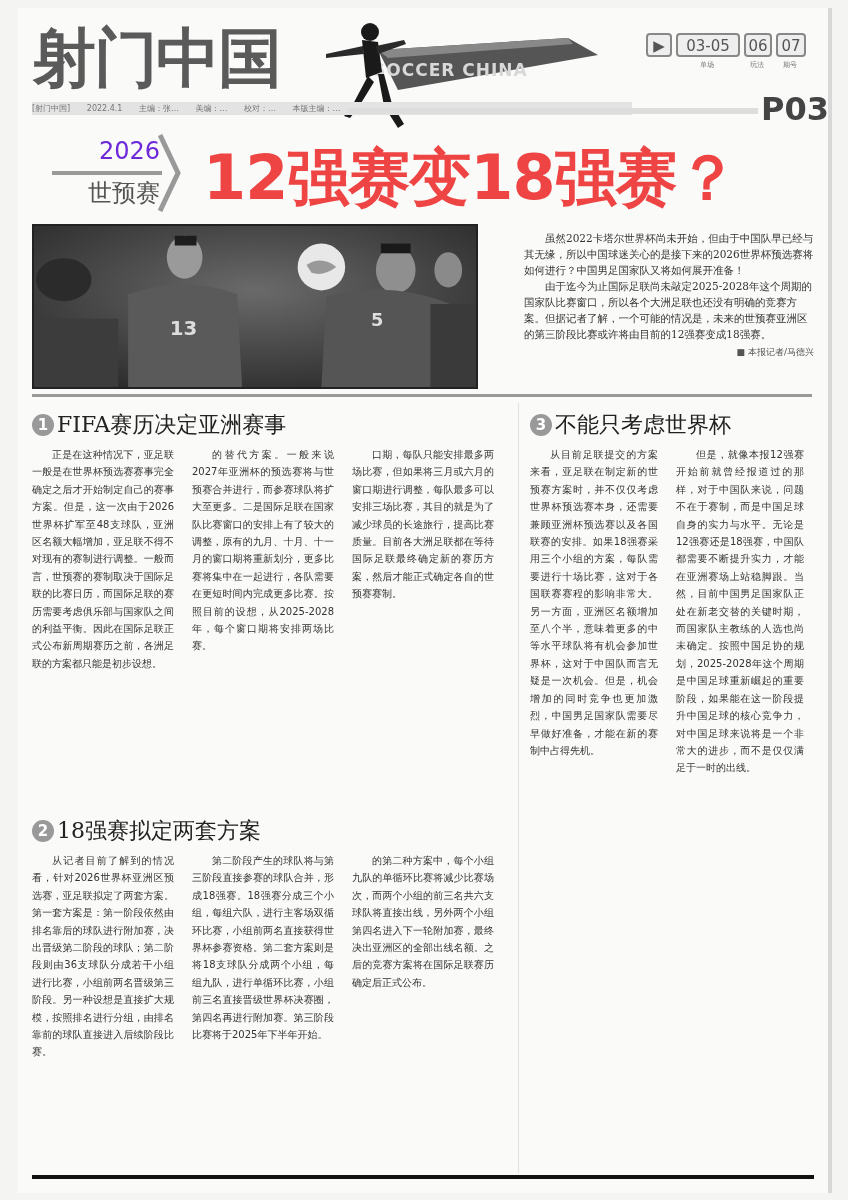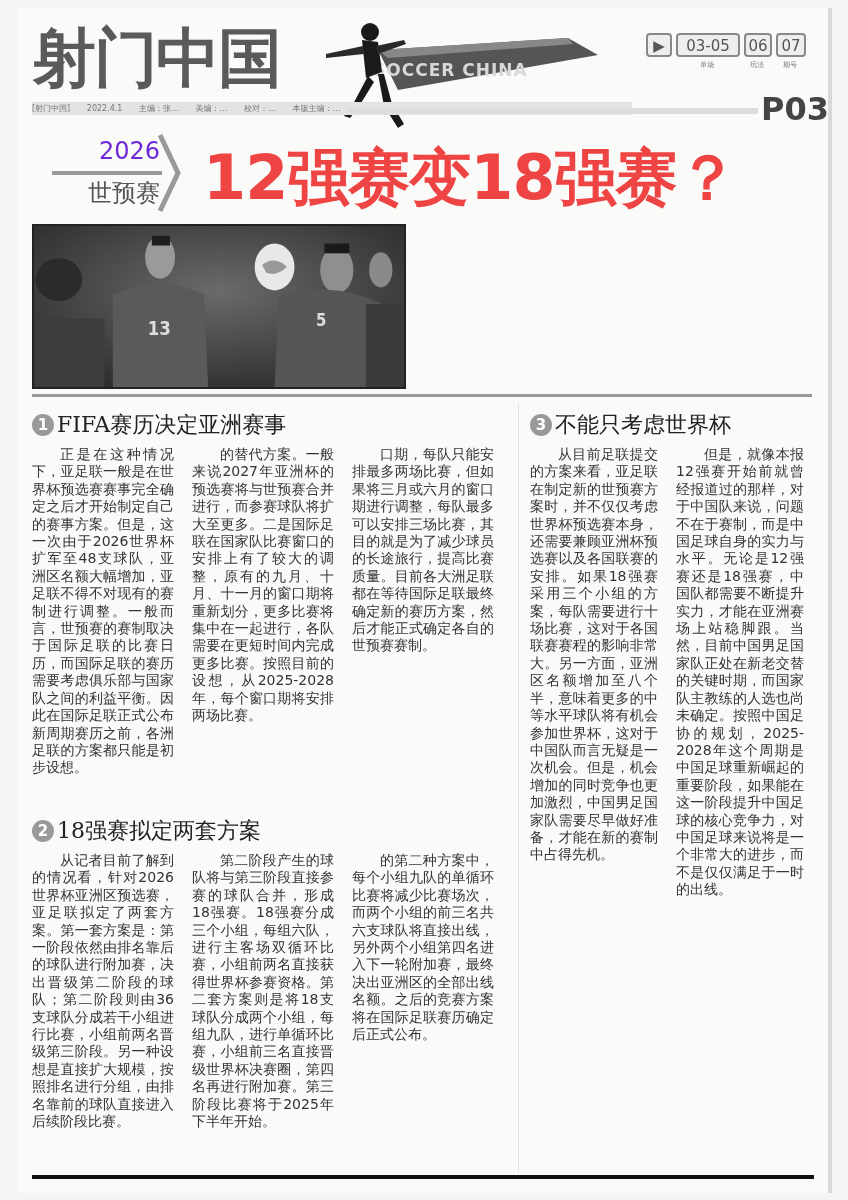--- a/index.html
+++ b/index.html
@@ -18,32 +18,32 @@
   .ctrl{position:absolute;top:25px;height:24px;border:2px solid #888;border-radius:4px;background:#eee;font-size:15px;color:#555;text-align:center;line-height:22px;box-sizing:border-box;}
   .ctrl-lbl{position:absolute;top:52px;font-size:7px;color:#777;}
   
   .kicker{position:absolute;left:34px;top:125px;width:130px;height:80px;}
   .kicker-year{position:absolute;right:22px;top:4px;font-size:24px;color:#6d28d9;}
   .kicker-name{position:absolute;right:22px;top:44px;font-size:24px;color:#555;}
   .kicker-line{position:absolute;left:0;top:38px;width:110px;height:4px;background:#999;}
   .kicker svg{position:absolute;right:0;top:0;}
   .headline{position:absolute;left:185px;top:128px;font-size:62px;font-weight:bold;color:#ef4444;letter-spacing:-1px;font-family:"DejaVu Sans",sans-serif;}
   
-  .photo{position:absolute;left:14px;top:216px;width:374px;height:165px;background:#ef4444;overflow:hidden;border:2px solid #222;box-sizing:border-box;}
+  .photo{position:absolute;left:14px;top:216px;width:446px;height:165px;background:#ef4444;overflow:hidden;border:2px solid #222;box-sizing:border-box;}
   .photo svg{width:100%;height:100%;display:block;}
   
   .intro{position:absolute;left:506px;top:222px;width:290px;font-size:10.5px;line-height:16px;color:#333;font-family:"DejaVu Serif",serif;}
   .intro p{margin:0;text-indent:2em;}
   .byline{text-align:right;font-size:9px;color:#555;margin-top:2px;}
   .rule-top{position:absolute;left:14px;top:386px;width:780px;height:3px;background:#999;}
   
   .sec-head{position:absolute;font-size:22px;color:#222;font-family:"DejaVu Serif",serif;display:flex;align-items:center;}
   .sec-num{display:inline-block;width:22px;height:22px;border-radius:50%;background:#999;color:#fff;font-size:15px;text-align:center;line-height:22px;margin-right:3px;font-family:"DejaVu Sans",sans-serif;font-weight:bold;}
   .cols{position:absolute;display:flex;gap:18px;}
-  .col{font-size:14px;line-height:17.4px;color:#333;text-align:justify;overflow:hidden;font-family:"DejaVu Sans",sans-serif;}
+  .col{font-size:10px;line-height:17.4px;color:#333;text-align:justify;overflow:hidden;font-family:"DejaVu Sans",sans-serif;}
   .col p{margin:0;text-indent:2em;}
   .rule-bottom{position:absolute;left:14px;top:1167px;width:782px;height:4px;background:#111;}
   .col-divider{position:absolute;left:500px;top:395px;width:1px;height:770px;background:#e2e2e2;}
 </style>
 </head>
 <body>
 
 <div class="page">
 
   <div class="mast-title">射门中国</div>
@@ -121,20 +121,25 @@
       <ellipse cx="365" cy="45" rx="20" ry="24" fill="#8f8f8f"></ellipse>
       <rect x="350" y="18" width="30" height="10" fill="#1a1a1a"></rect>
       <path d="M295 72 Q360 55 420 80 L425 165 L290 165 Z" fill="#555"></path>
       <text x="340" y="102" font-size="18" fill="#ddd" font-family="DejaVu Sans, sans-serif" font-weight="bold">5</text>
 
       <ellipse cx="418" cy="45" rx="14" ry="18" fill="#8a8a8a"></ellipse>
       <rect x="400" y="80" width="46" height="85" fill="#3a3a3a"></rect>
     </svg>
   </div>
 
+  <div class="intro">
+    <p>虽然2022卡塔尔世界杯尚未开始，但由于中国队早已经与其无缘，所以中国球迷关心的是接下来的2026世界杯预选赛将如何进行？中国男足国家队又将如何展开准备！</p>
+    <p>由于迄今为止国际足联尚未敲定2025-2028年这个周期的国家队比赛窗口，所以各个大洲足联也还没有明确的竞赛方案。但据记者了解，一个可能的情况是，未来的世预赛亚洲区的第三阶段比赛或许将由目前的12强赛变成18强赛。</p>
+    <div class="byline">■ 本报记者/马德兴</div>
+  </div>
 
   <div class="rule-top"></div>
   <div class="col-divider"></div>
 
   <div class="sec-head" style="left:14px;top:402px;">
     <span class="sec-num">1</span>
     <span>FIFA赛历决定亚洲赛事</span>
   </div>
   <div class="cols" style="left:14px;top:438px;">
     <div class="col" style="width:142px;height:350px;">

